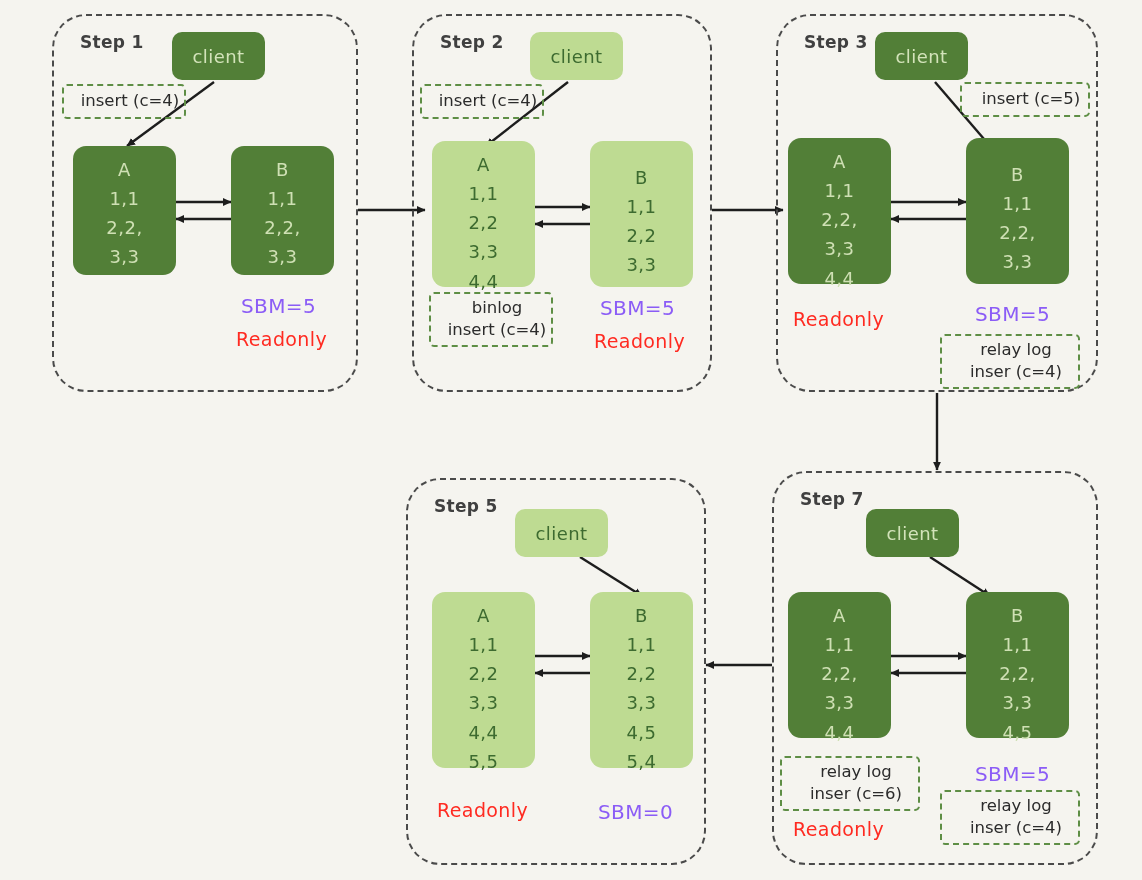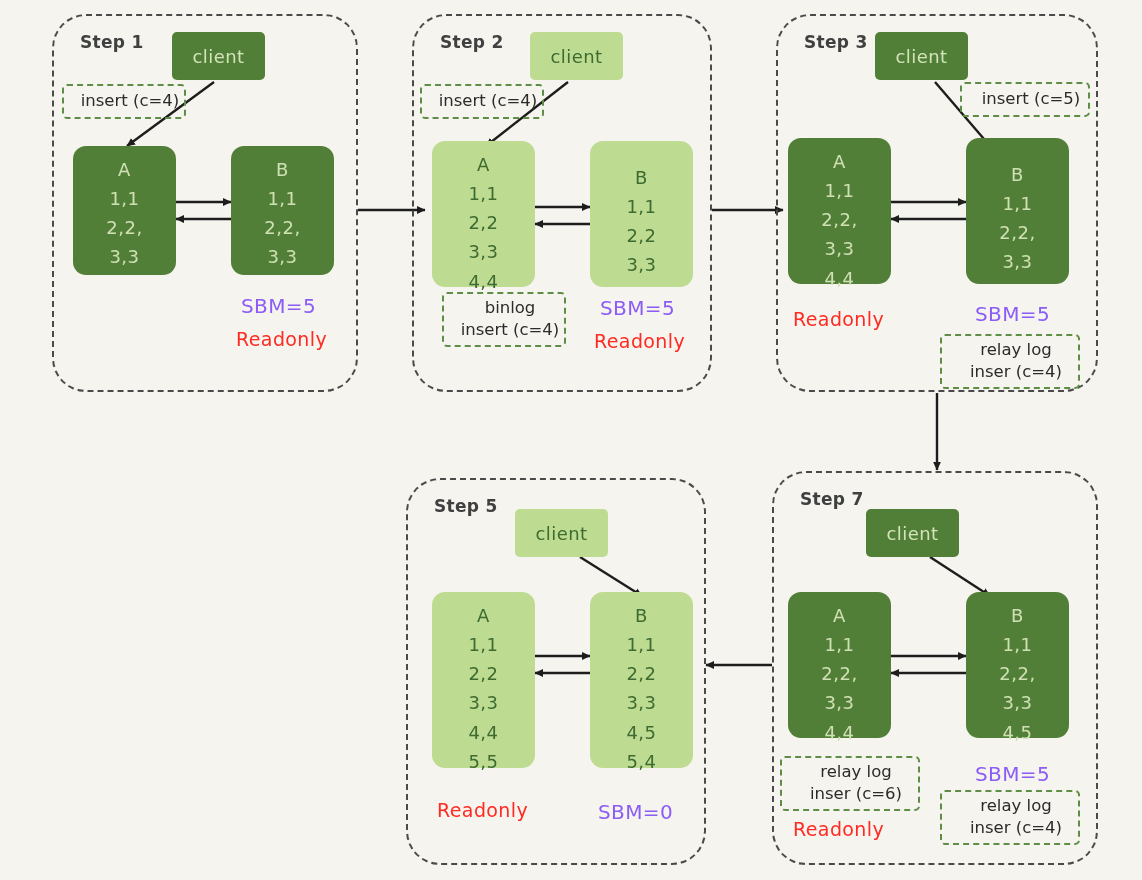--- a/index.html
+++ b/index.html
@@ -47,21 +47,21 @@
     line-height: 1.62;
     letter-spacing: .5px;
   }
   .node.dark { background: #527F37; color: #CFE0B4; }
   .node.light { background: #BEDB92; color: #3D6B30; }
   .node .row { display: block; }
 
   
   .client {
     position: absolute;
-    border-radius: 5px;
+    border-radius: 10px;
     display: flex;
     align-items: center;
     justify-content: center;
     font-size: 18px;
     letter-spacing: .4px;
   }
   .client.dark { background: #527F37; color: #D3E3BA; }
   .client.light { background: #BEDB92; color: #3D6B30; }
 
   
@@ -187,21 +187,21 @@
     <span class="row">2,2</span>
     <span class="row">3,3</span>
     <span class="row">4,4</span>
   </div>
   <div class="node light" style="left:590px; top:141px; width:103px; height:146px; padding-top:22px;">
     <span class="row">B</span>
     <span class="row">1,1</span>
     <span class="row">2,2</span>
     <span class="row">3,3</span>
   </div>
-  <div class="tag" style="left:442px; top:292px; width:124px; height:55px;text-align:right;">
+  <div class="tag" style="left:429px; top:292px; width:124px; height:55px;text-align:right;">
     <span class="l">binlog</span>
     <span class="l">insert (c=4)</span>
   </div>
   <div class="plain" style="left:600px; top:296px;">SBM=5</div>
   <div class="readonly" style="left:594px; top:330px;">Readonly</div>
 
   <div class="panel" style="left:776px; top:14px; width:322px; height:378px;text-align:right;">
     <div class="panel-title">Step 3</div>
   </div>
   <div class="client dark" style="left:875px; top:32px; width:93px; height:48px;">

